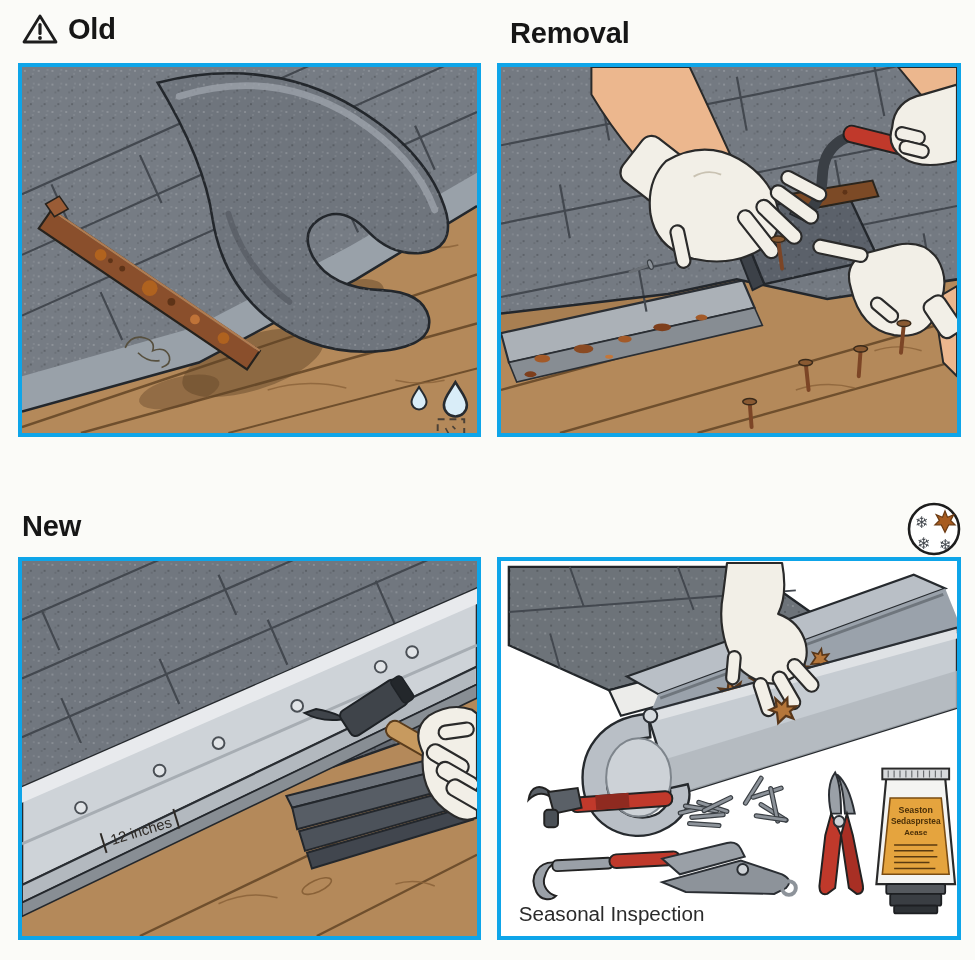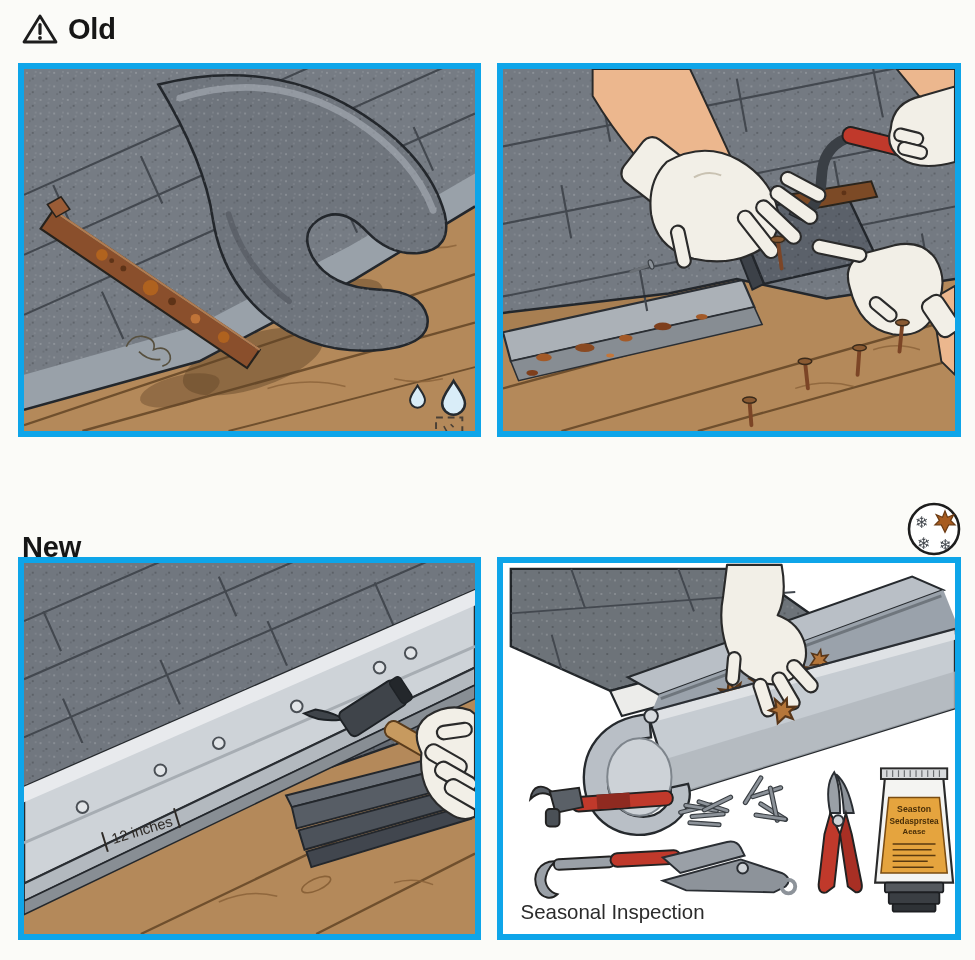--- a/index.html
+++ b/index.html
@@ -8,21 +8,21 @@
     width:975px;height:960px;position:relative;overflow:hidden;
     background:#fbfbf8;
     font-family:"Liberation Sans", sans-serif;
   }
   .stage{position:absolute;inset:0;}
   .hdr{
     position:absolute;display:flex;align-items:flex-end;gap:10px;
     font-weight:700;font-size:29px;color:#161616;letter-spacing:-.2px;
   }
   .panel{
-    position:absolute;border:6px solid #0ea5e9;background:#fde047;
+    position:absolute;border:4px solid #0ea5e9;background:#fde047;
     box-sizing:border-box;
   }
   .panel svg{display:block;width:100%;height:100%;}
   .glove{fill:#f2efe7;stroke:#2a2a2a;stroke-width:2.2;stroke-linejoin:round;}
   .skin{fill:#ecb78e;stroke:#2a2a2a;stroke-width:2;stroke-linejoin:round;}
   .svgtext{font-family:"Liberation Sans", sans-serif;}
 </style>
 </head>
 <body>
 
@@ -30,22 +30,25 @@
 
   <div class="hdr" style="left:22px;top:12px;">
     <svg width="36" height="34" viewBox="0 0 36 32">
       <path d="M18,3 L34,29 L2,29 Z" fill="none" stroke="#1d1d1d" stroke-width="2.8" stroke-linejoin="round"></path>
       <line x1="18" y1="11.5" x2="18" y2="20.5" stroke="#1d1d1d" stroke-width="3.2" stroke-linecap="round"></line>
       <circle cx="18" cy="25" r="1.9" fill="#1d1d1d"></circle>
     </svg>
     <span>Old</span>
   </div>
 
-
-  <div class="hdr" style="left:22px;top:510px;margin-top:21px;">
+  <div class="hdr" style="left:510px;top:17px;">
+    <span>Removal</span>
+  </div>
+
+  <div class="hdr" style="left:22px;top:510px;">
     <span>New</span>
   </div>
 
 
   <svg width="56" height="56" viewBox="0 0 56 56" style="position:absolute;left:906px;top:501px;">
     <circle cx="28" cy="28" r="25" fill="#ffffff" stroke="#1d1d1d" stroke-width="2.6"></circle>
     <text x="9" y="27" font-size="16" fill="#43484e" class="svgtext">❄</text>
     <text x="11" y="48" font-size="16" fill="#43484e" class="svgtext">❄</text>
     <text x="33" y="49" font-size="15" fill="#43484e" class="svgtext">❄</text>
     <g transform="translate(39,20) scale(1.25)">

